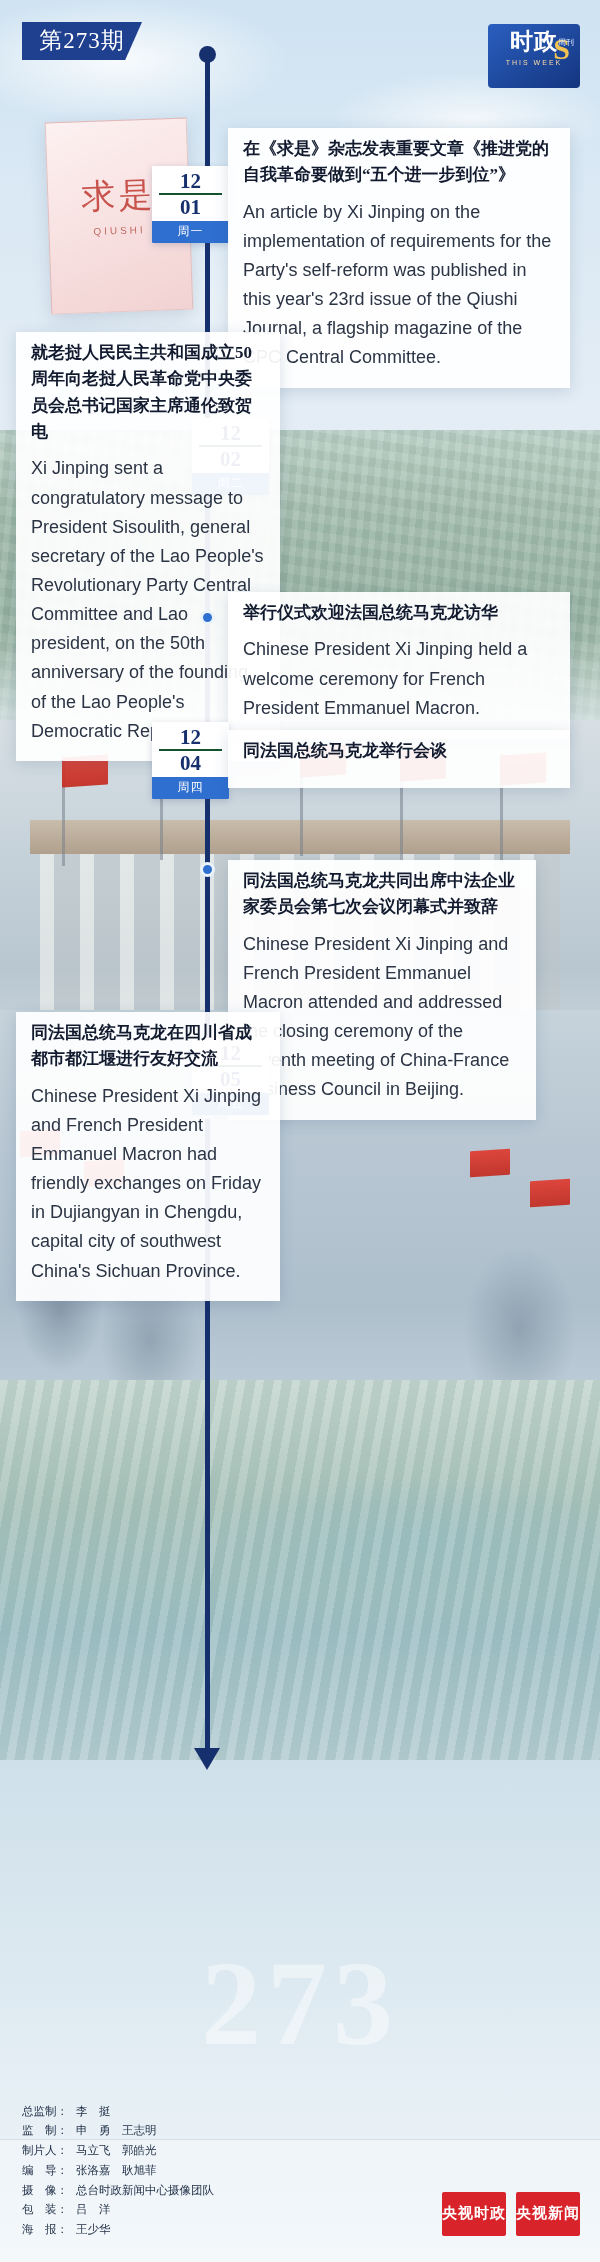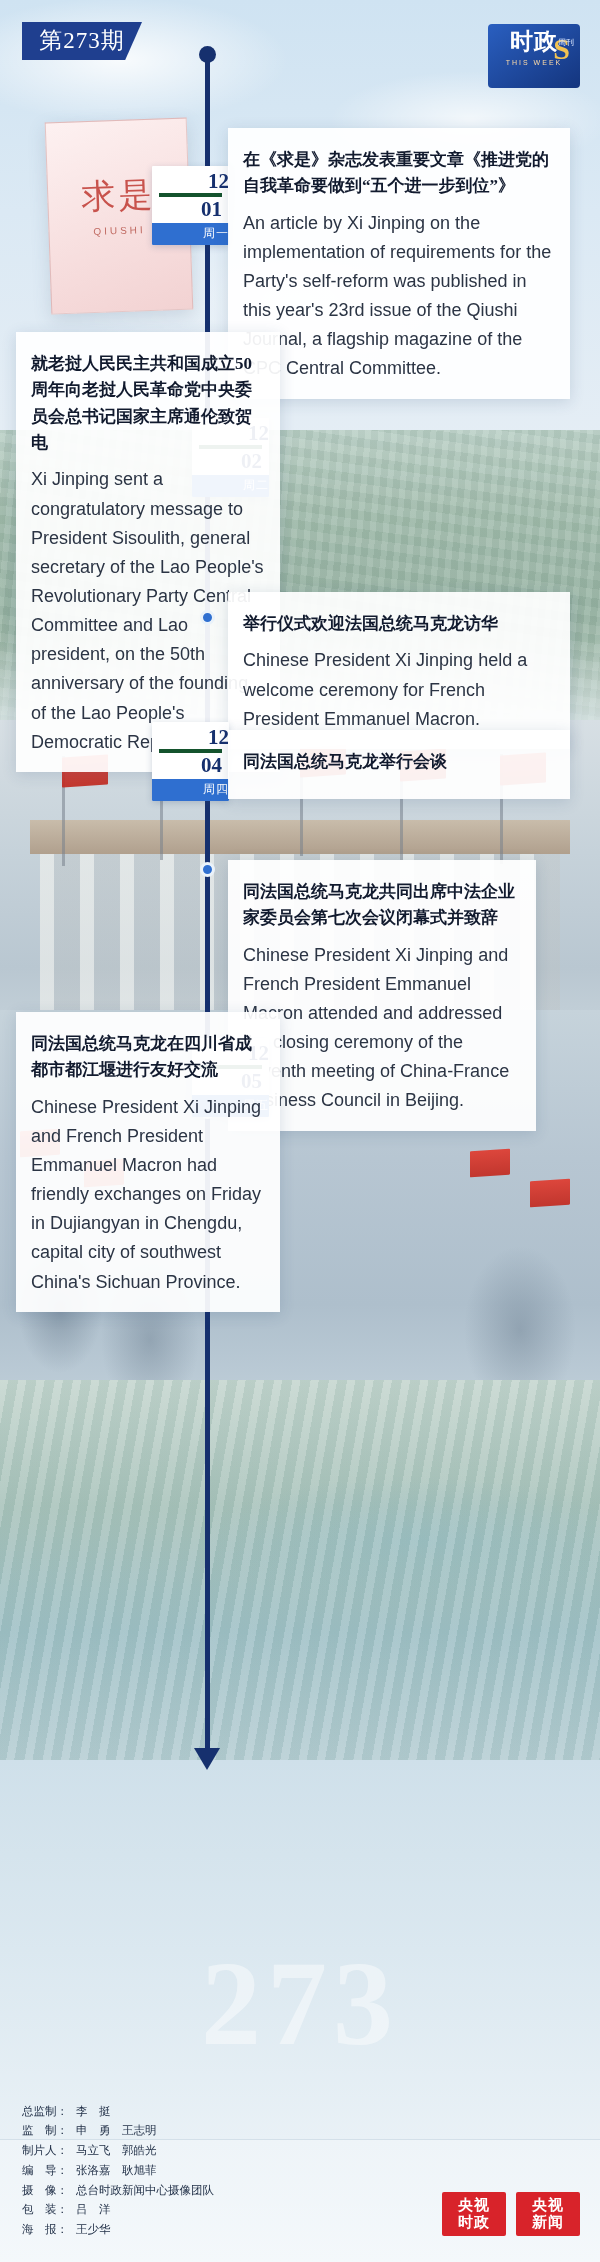--- a/index.html
+++ b/index.html
@@ -249,54 +249,54 @@
     border: 3px solid #eaf2fa;
     box-sizing: border-box;
   }
 
   .date-chip {
     position: absolute;
     width: 77px;
     background: #ffffff;
     border-radius: 1px;
     box-shadow: 0 2px 7px rgba(40,70,110,0.22);
-    text-align: right;
+    text-align: center;
     overflow: hidden;
   }
   .date-chip .mon {
     font-family: "Liberation Serif", serif;
     font-size: 21px;
     color: #16306e;
     line-height: 1.15;
     padding-top: 3px;
     font-weight: bold;
   }
   .date-chip .day {
     font-family: "Liberation Serif", serif;
     font-size: 21px;
     color: #16306e;
     line-height: 1.15;
-    border-top: 4px solid #14532d;
+    border-top: 2px solid #14532d;
     margin: 0 7px;
     padding-bottom: 2px;
     font-weight: bold;
   }
   .date-chip .wk {
     background: #2f6fd0;
     color: #fff;
     font-size: 12px;
     padding: 2px 0 3px;
     letter-spacing: 1px;
   }
 
   .card {
     position: absolute;
     background: rgba(255,255,255,0.93);
     box-shadow: 0 3px 14px rgba(40,70,110,0.16);
-    padding: 19px 15px 15px;
+    padding: 8px 15px 15px;
     box-sizing: border-box;
   }
   .card .headline {
     font-family: "Liberation Serif", serif;
     font-size: 17px;
     line-height: 1.55;
     color: #111a2e;
     font-weight: bold;
     margin: 0 0 9px;
   }
@@ -321,21 +321,20 @@
     position: absolute;
     right: 20px; bottom: 26px;
     display: flex;
     gap: 10px;
   }
   .cctv {
     width: 64px; height: 44px;
     background: #d8232a;
     color: #fff;
     display: flex;
-    flex-direction: column;
     justify-content: center;
     align-items: center;
     font-family: "Liberation Serif", serif;
     font-size: 15px;
     font-weight: bold;
     line-height: 1.15;
     letter-spacing: 1px;
     border-radius: 2px;
   }
 </style>

